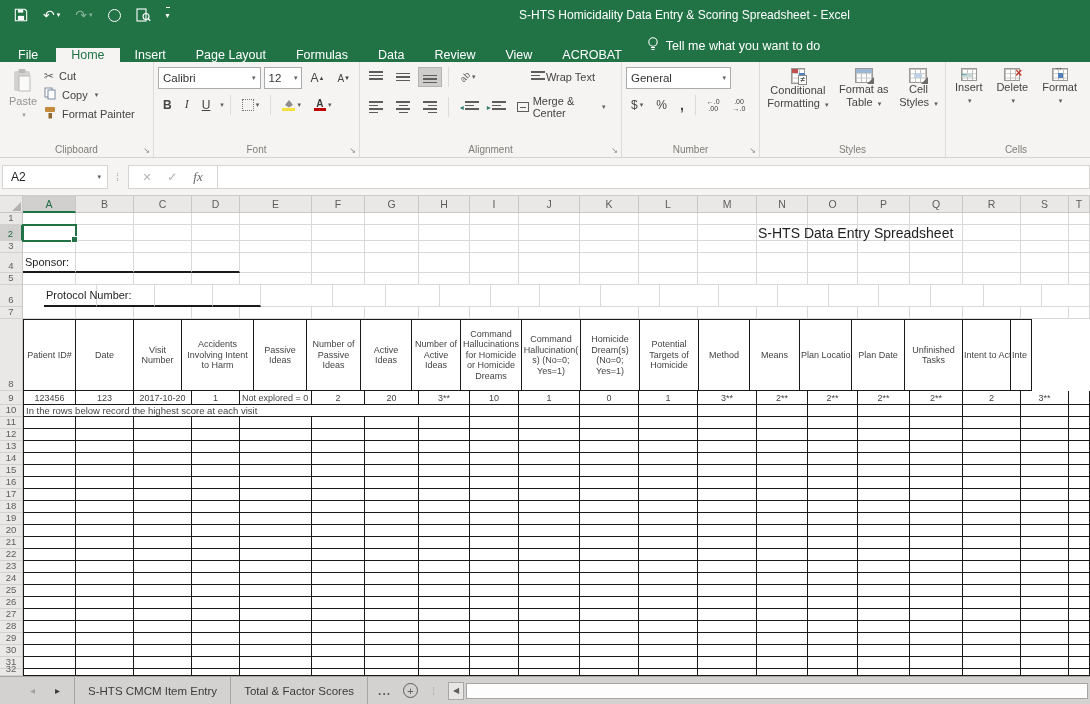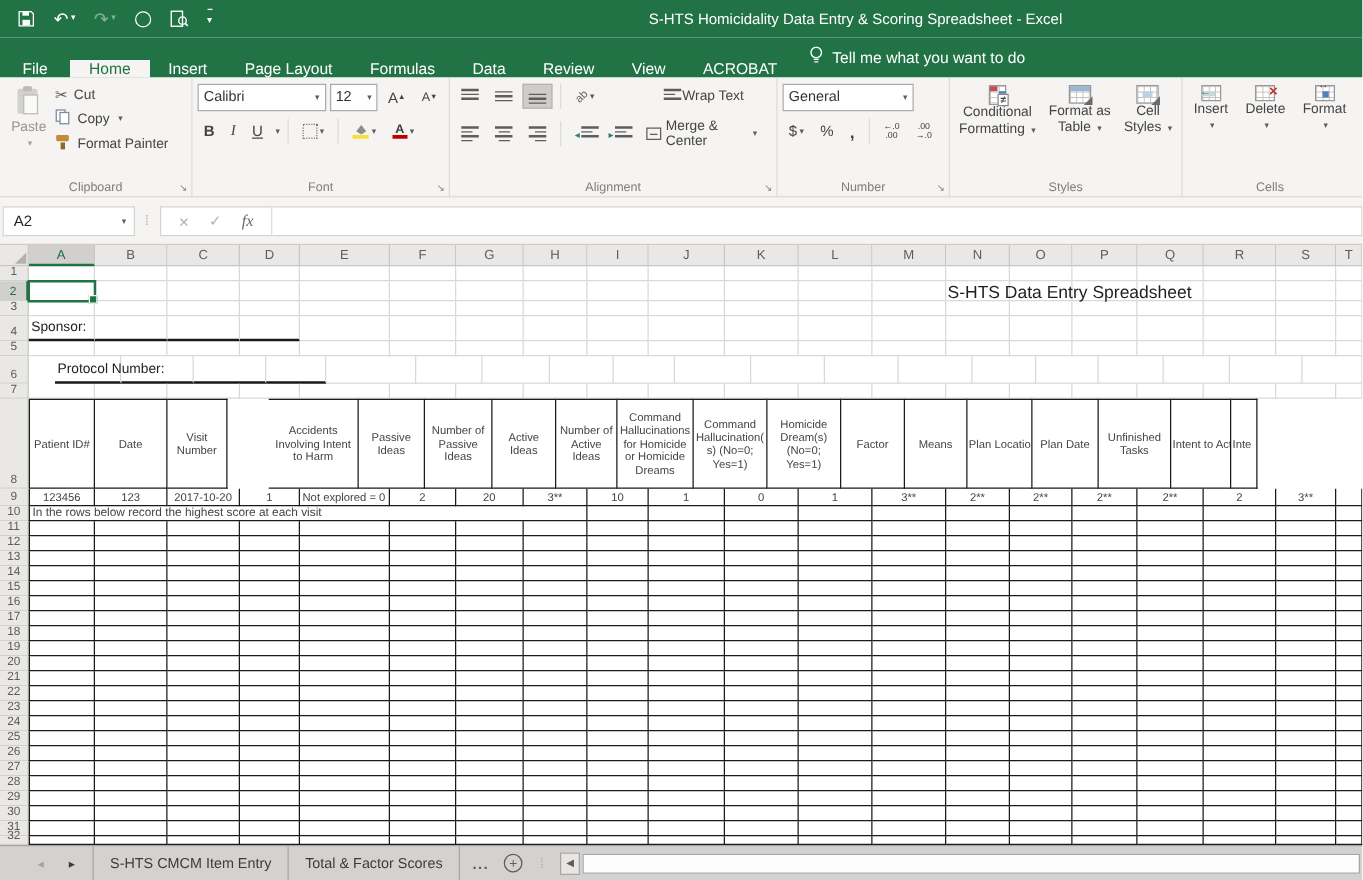--- a/index.html
+++ b/index.html
@@ -617,29 +617,30 @@
         <div class="cell g" style="width: 53px;"></div>
         <div class="cell g" style="width: 58px;"></div>
         <div class="cell g" style="width: 48px;"></div>
         <div class="cell g" style="width: 21px;"></div>
       </div>
       <div class="grow" style="height: 72px;">
         <div class="gut">8</div>
         <div class="cell b left top th8" style="width: 53px;">Patient ID#</div>
         <div class="cell b top th8" style="width: 58px;">Date</div>
         <div class="cell b top th8" style="width: 48px;">Visit Number</div>
-        <div class="cell b top th8" style="width: 72px; margin-left: 33px;">Accidents Involving Intent to Harm</div>
+        <div class="cell b top th8" style="width: 72px;">Accidents Involving Intent to Harm</div>
         <div class="cell b top th8" style="width: 53px;">Passive Ideas</div>
         <div class="cell b top th8" style="width: 54px;">Number of Passive Ideas</div>
         <div class="cell b top th8" style="width: 51px;">Active Ideas</div>
         <div class="cell b top th8" style="width: 49px;">Number of Active Ideas</div>
         <div class="cell b top th8" style="width: 61px;">Command Hallucinations for Homicide or Homicide Dreams</div>
         <div class="cell b top th8" style="width: 59px;">Command Hallucination(s) (No=0; Yes=1)</div>
         <div class="cell b top th8" style="width: 59px;">Homicide Dream(s) (No=0; Yes=1)</div>
-        <div class="cell b top th8" style="width: 51px;">Factor</div>
+        <div class="cell b top th8" style="width: 59px;">Potential Targets of Homicide</div>
+        <div class="cell b top th8" style="width: 51px;">Method</div>
         <div class="cell b top th8" style="width: 50px;">Means</div>
         <div class="cell b top th8 nw" style="width: 52px;">Plan Location</div>
         <div class="cell b top th8" style="width: 53px;">Plan Date</div>
         <div class="cell b top th8" style="width: 58px;">Unfinished Tasks</div>
         <div class="cell b top th8 nw" style="width: 48px;">Intent to Act</div>
         <div class="cell b top th8 nw" style="width: 21px;">Inte</div>
       </div>
       <div class="grow" style="height: 14px;">
         <div class="gut">9</div>
         <div class="cell b left td9" style="width: 53px;">123456</div>

